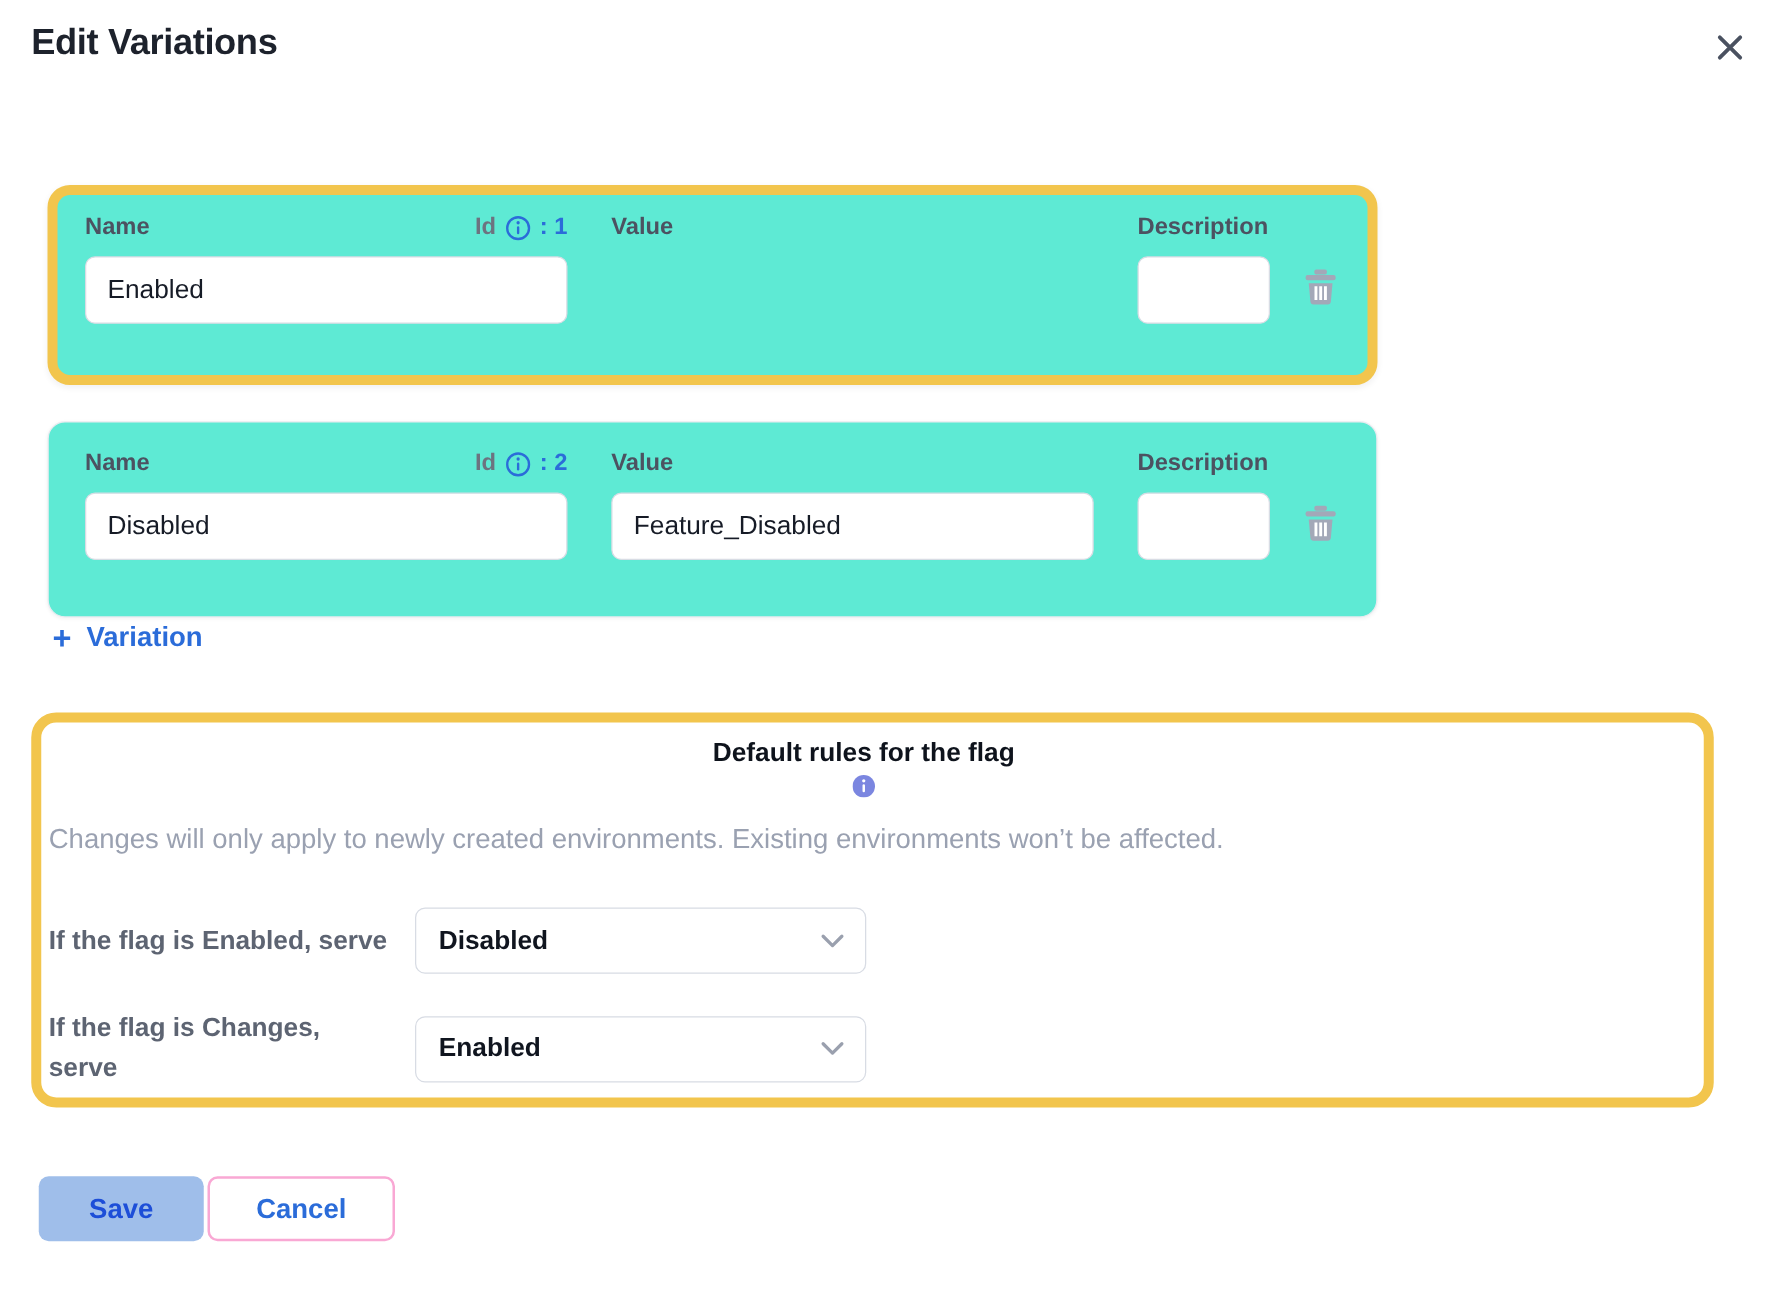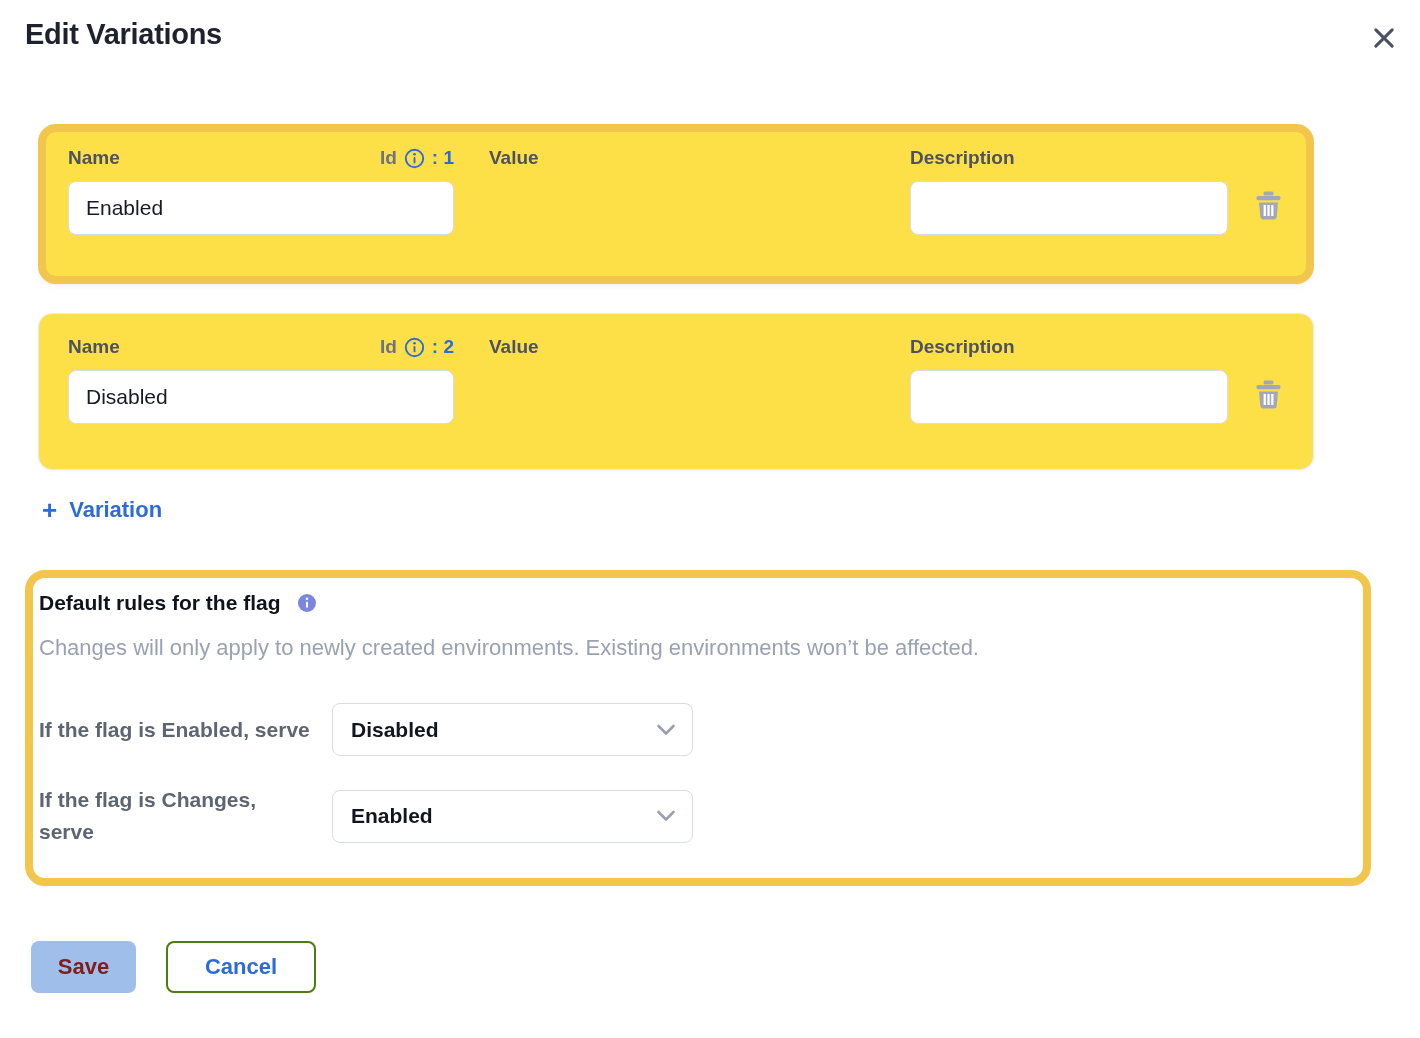--- a/index.html
+++ b/index.html
@@ -19,22 +19,23 @@
   }
   .close-btn {
     position: absolute; right: 21px; top: 24px;
     width: 30px; height: 30px;
     background: none; border: none; cursor: pointer;
     display: flex; align-items: center; justify-content: center;
   }
 
   
   .var-card {
-    position: absolute; left: 38px; width: 1276px;
-    background: #fde047;
+    position: absolute; left: 38px; width: 1064px;
+    background: #5eead4;
+    margin-top: 24px;
   }
   .var-card.highlight {
     top: 124px; height: 160px;
     border: 8px solid #F2C54D; border-radius: 18px;
     padding: 13px 24px 0 22px;
     box-shadow: 0 2px 5px rgba(16,24,40,0.06);
   }
   .var-card.plain {
     top: 313px; height: 157px;
     border: 1px solid #e9ebf0; border-radius: 14px;
@@ -76,53 +77,53 @@
   .add-variation .plus { font-size: 26px; font-weight: 600; line-height: 1; }
   .add-variation .lbl { font-size: 22px; font-weight: 700; }
 
   
   .rules-card {
     position: absolute; left: 25px; top: 570px;
     width: 1346px; height: 316px;
     border: 8px solid #F2C54D; border-radius: 20px;
     background: #fff; padding: 13px 20px 0 6px;
   }
-  .rules-title-row { display: flex; align-items: center; gap: 17px; }
+  .rules-title-row { display: flex; align-items: center; gap: 5px; flex-direction: column; }
   .rules-title { font-size: 21px; font-weight: 700; color: #0e131c; }
   .rules-subtitle { margin-top: 20px; font-size: 22px; color: #9aa1b1; }
   .rules-list { margin-top: 42px; display: flex; flex-direction: column; gap: 28px; font-weight: bold; }
   .rule-row { display: flex; align-items: center; }
   .rule-label {
     width: 277px; margin-right: 16px;
     font-size: 21px; line-height: 32px; color: #5d6472;
   }
   .rule-select {
     width: 361px; height: 53px;
     border: 1px solid #d8dce4; border-radius: 8px;
     background: #fff; cursor: pointer;
     display: flex; align-items: center; justify-content: space-between;
     padding: 0 16px 0 18px;
     font-size: 21px; color: #10151f;
   }
 
   
   .save-btn {
     position: absolute; left: 31px; top: 941px;
-    width: 105px; height: 52px;
-    background: #9fbeea; color: #7f1d1d;
+    width: 132px; height: 52px;
+    background: #9fbeea; color: #1d4ed8;
     border: none; border-radius: 8px;
     font-size: 22px; font-weight: 700;
     font-family: "Liberation Sans", sans-serif;
     cursor: default;
   }
   .cancel-btn {
     position: absolute; left: 166px; top: 941px;
     width: 150px; height: 52px;
     background: #ffffff; color: #2b6cd9;
-    border: 2px solid #4d7c0f; border-radius: 8px;
+    border: 2px solid #f9a8d4; border-radius: 8px;
     font-size: 22px; font-weight: 700;
     font-family: "Liberation Sans", sans-serif;
     cursor: pointer;
   }
 </style>
 </head>
 <body>
 
 <h1 class="modal-title">Edit Variations</h1>
 
@@ -195,20 +196,21 @@
           </span>
           <span class="id-num">: 2</span>
         </span>
       </div>
       <input class="text-input" type="text" value="Disabled" style="">
     </div>
     <div class="field">
       <div class="field-head">
         <span class="field-label">Value</span>
       </div>
+      <input class="text-input" type="text" value="Feature_Disabled" style="">
     </div>
     <div class="field grow">
       <div class="field-head">
         <span class="field-label">Description</span>
       </div>
       <input class="text-input" type="text" value="" style="">
     </div>
     <button class="trash-btn">
       <span>
         <svg width="27" height="29" viewBox="0 0 27 29" fill="#a3a8b8">

